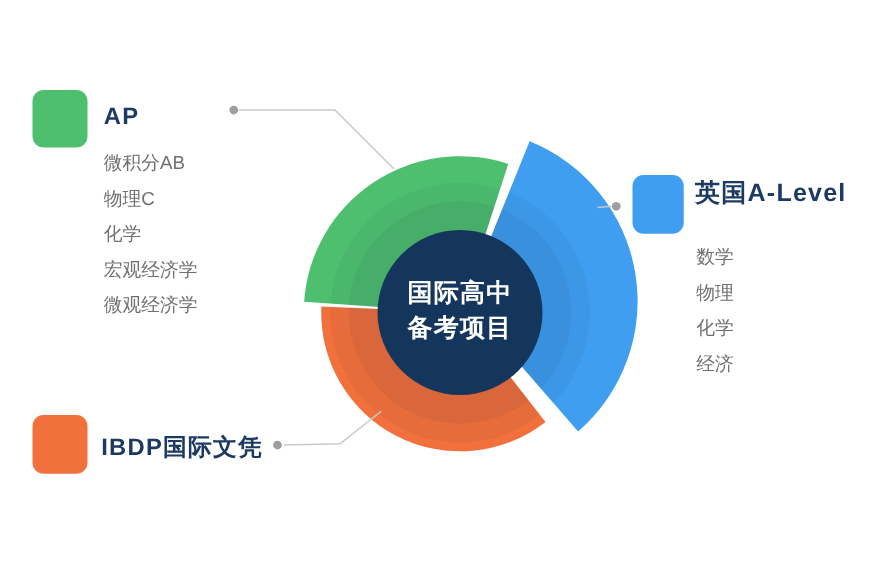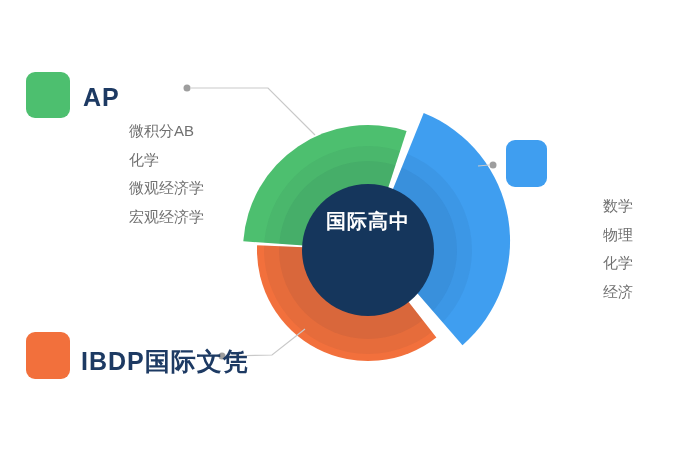--- a/index.html
+++ b/index.html
@@ -1,35 +1,35 @@
 <!DOCTYPE html>
 <html><head>
 <meta charset="utf-8">
 <style>
   html,body{margin:0;padding:0;background:#fff;}
   body{font-family:"Liberation Sans","DejaVu Sans",sans-serif;}
   .stage{position:relative;width:698px;height:450px;background:#fff;overflow:hidden;}
   .chart-svg{position:absolute;left:0;top:0;}
   .center-text{
-    position:absolute;left:278px;top:207px;width:180px;height:58px;
+    position:absolute;left:278px;top:221px;width:180px;height:58px;
     color:#fff;font-size:20px;font-weight:bold;text-align:center;
     line-height:28px;letter-spacing:1px;z-index:3;
   }
   .swatch{position:absolute;border-radius:9px;}
   .swatch-green{left:26px;top:72px;width:44px;height:46px;background:#4dbf6f;}
   .swatch-orange{left:26px;top:332px;width:44px;height:47px;background:#f2703c;}
   .swatch-blue{left:506px;top:140px;width:41px;height:47px;background:#3f9ef0;}
   .group-label{
-    position:absolute;color:#1d3a63;font-weight:bold;font-size:25px;
+    position:absolute;color:#1d3a63;font-weight:bold;font-size:19px;
     letter-spacing:1px;white-space:nowrap;
   }
   .label-ap{left:83px;top:83px;}
   .label-ibdp{left:81px;top:345px;text-align:right;}
   .label-alevel{left:556px;top:141px;font-size:20px;}
-  .subject-list{position:absolute;color:#707070;font-size:15px;margin-left:46px;}
+  .subject-list{position:absolute;color:#707070;font-size:15px;}
   .list-ap{left:83px;top:117px;}
   .list-alevel{left:557px;top:192px;}
   .subject-list .list-item{height:28.5px;line-height:28.5px;white-space:nowrap;}
   .connector{stroke:#c9c9c9;stroke-width:1.2;fill:none;}
   .connector-dot{fill:#9e9e9e;stroke:none;}
 </style>
 </head>
 <body>
 
 <div class="stage">
@@ -59,32 +59,35 @@
 
     <path class="connector" d="M 478 166 L 489 165"></path>
     <circle class="connector-dot" cx="493" cy="165" r="3.5"></circle>
 
     <circle class="connector-dot" cx="222" cy="356" r="3.5"></circle>
     <path class="connector" d="M 227 356 L 272 355 L 305 329"></path>
   </svg>
 
   <div class="center-text">
     <div>国际高中</div>
+    <div>备考项目</div>
   </div>
 
   <div class="swatch swatch-green"></div>
   <div class="group-label label-ap">AP</div>
   <div class="subject-list list-ap">
       <div class="list-item">微积分AB</div>
+      <div class="list-item">物理C</div>
       <div class="list-item">化学</div>
+      <div class="list-item">宏观经济学</div>
       <div class="list-item">微观经济学</div>
-      <div class="list-item">宏观经济学</div>
     </div>
 
   <div class="swatch swatch-blue"></div>
+  <div class="group-label label-alevel">英国A-Level</div>
   <div class="subject-list list-alevel">
       <div class="list-item">数学</div>
       <div class="list-item">物理</div>
       <div class="list-item">化学</div>
       <div class="list-item">经济</div>
     </div>
 
   <div class="swatch swatch-orange"></div>
   <div class="group-label label-ibdp">IBDP国际文凭</div>
 

